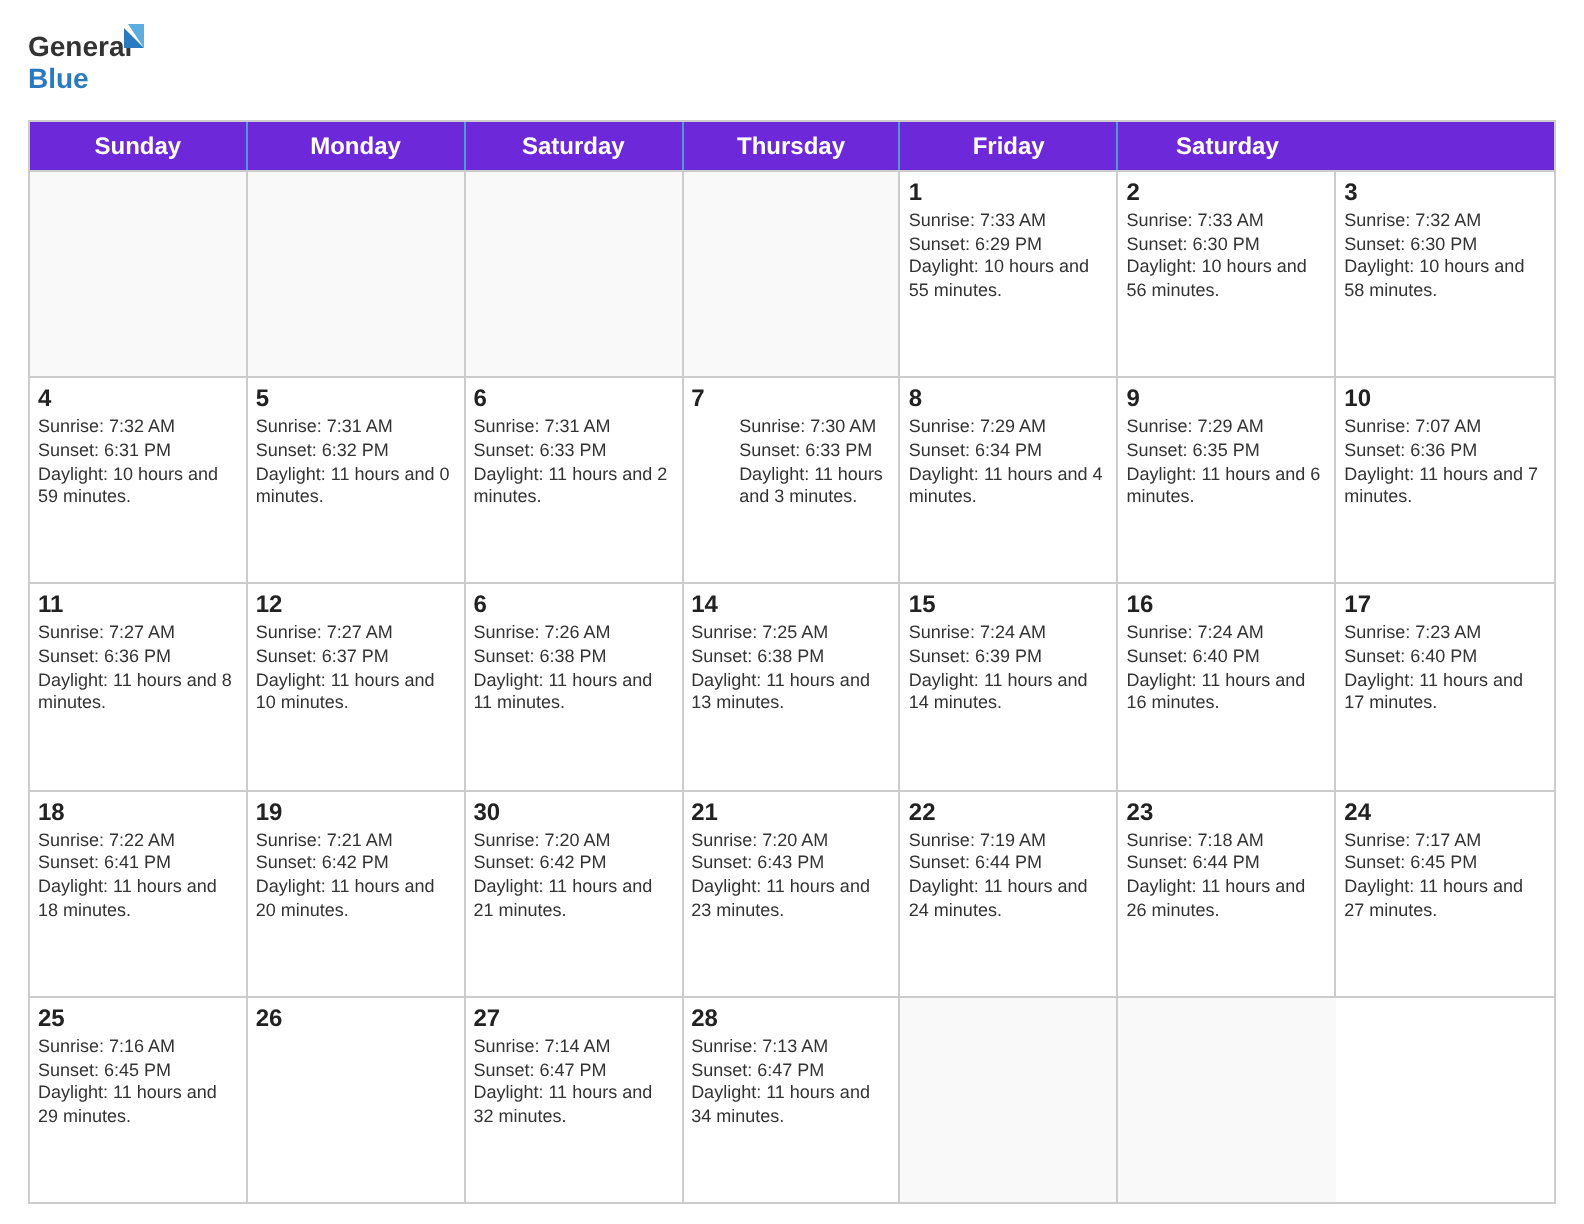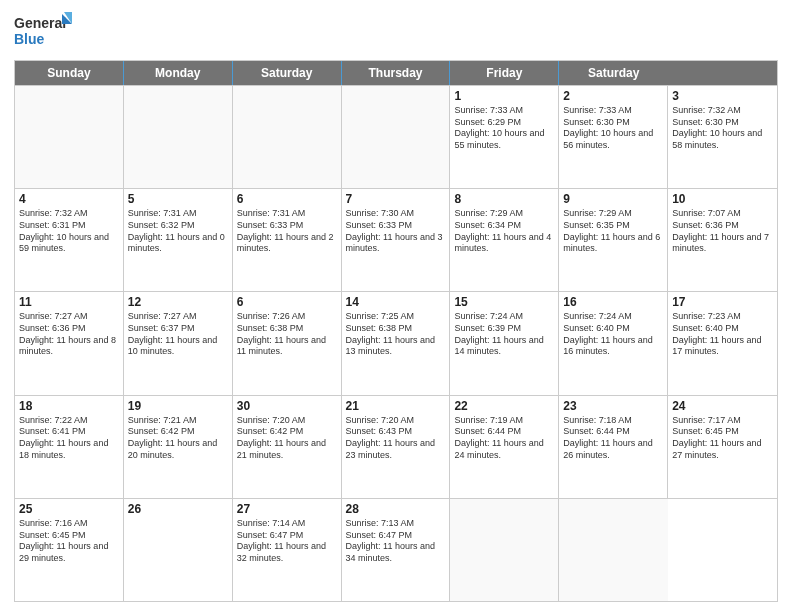--- a/index.html
+++ b/index.html
@@ -43,21 +43,21 @@
     }
     .calendar {
       flex: 1;
       display: flex;
       flex-direction: column;
       border: 1px solid #ccc;
     }
     .cal-header-row {
       display: grid;
       grid-template-columns: repeat(7, 1fr);
-      background: #737373;
+      background: #6d28d9;
     }
     .cal-header-cell {
       color: #fff;
       font-size: 12px;
       font-weight: bold;
       text-align: center;
       padding: 5px 2px;
       border-right: 1px solid #4a9ad4;
     }
     .cal-header-cell:last-child { border-right: none; }
@@ -162,21 +162,21 @@
 Daylight: 11 hours and 0 minutes.</div>
           </div>
           <div class="cal-cell">
             <div class="day-num">6</div>
             <div class="cell-info" style="white-space: pre-line;">Sunrise: 7:31 AM
 Sunset: 6:33 PM
 Daylight: 11 hours and 2 minutes.</div>
           </div>
           <div class="cal-cell">
             <div class="day-num">7</div>
-            <div class="cell-info" style="white-space: pre-line;">Sunrise: 7:30 AM
+            <div class="cell-info" style="white-space: pre-line; margin-left: 24px;">Sunrise: 7:30 AM
 Sunset: 6:33 PM
 Daylight: 11 hours and 3 minutes.</div>
           </div>
           <div class="cal-cell">
             <div class="day-num">8</div>
             <div class="cell-info" style="white-space: pre-line;">Sunrise: 7:29 AM
 Sunset: 6:34 PM
 Daylight: 11 hours and 4 minutes.</div>
           </div>
           <div class="cal-cell">

